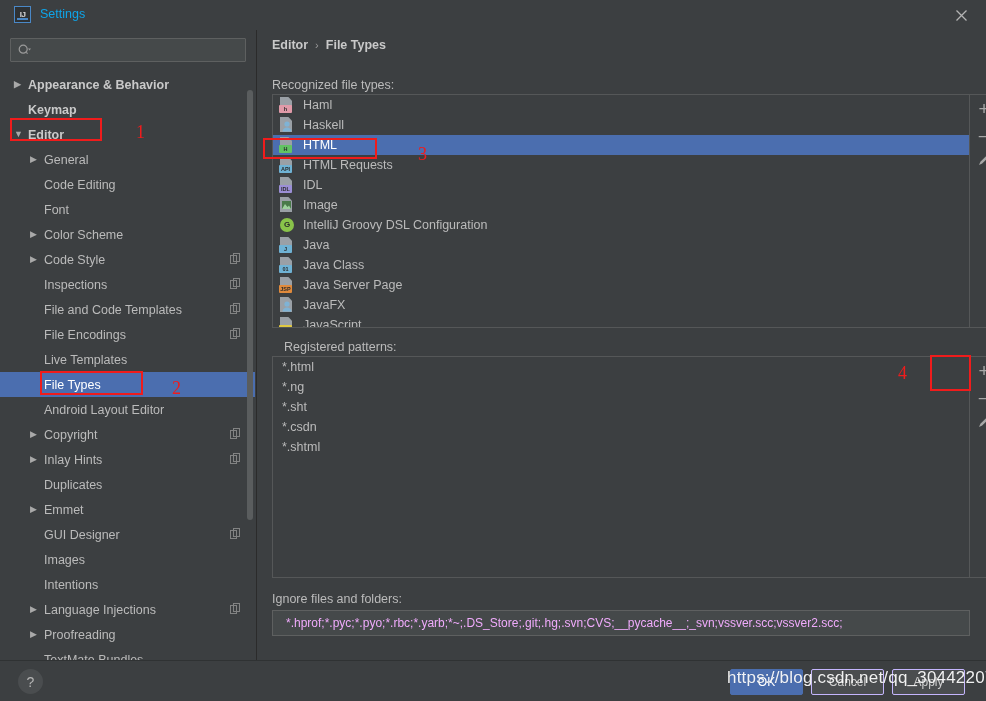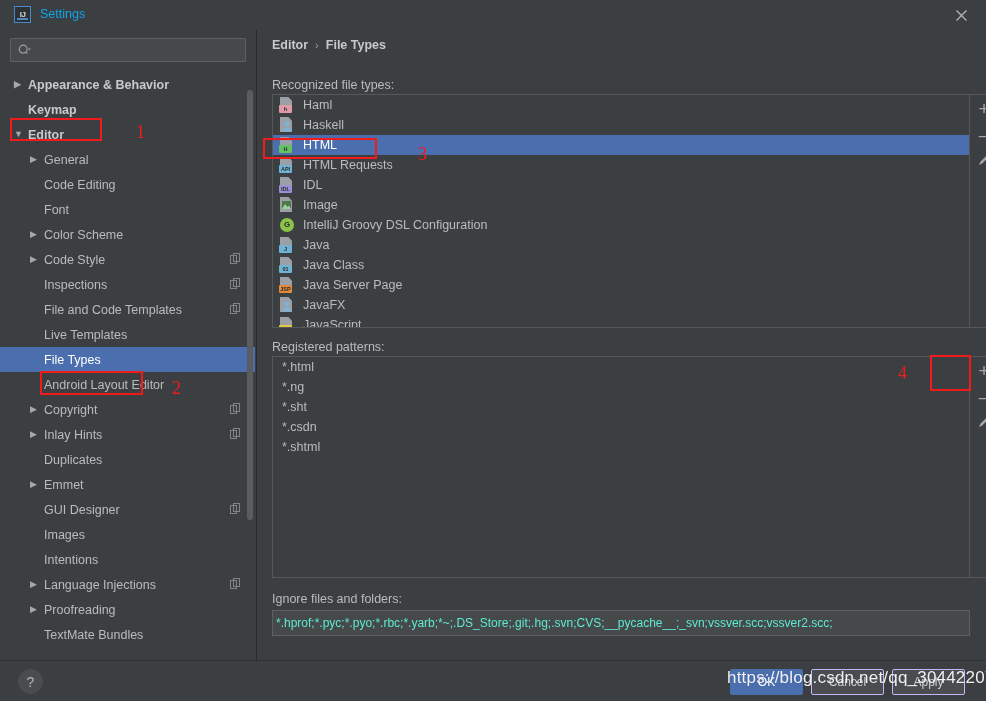--- a/index.html
+++ b/index.html
@@ -126,21 +126,21 @@
     font-size: 12.5px; font-weight: bold; color: #c9c9c9;
     display: flex; align-items: center; gap: 7px;
   }
   #breadcrumb .sep { font-weight: normal; color: #9a9a9a; font-size: 11px; }
 
   .section-label {
     position: absolute;
     font-size: 12.5px; color: #bbbbbb;
   }
   #lbl-recognized { left: 14px; top: 48px; }
-  #lbl-patterns  { left: 14px; top: 310px; }
+  #lbl-patterns  { left: 26px; top: 310px; }
   #lbl-ignore    { left: 14px; top: 562px; }
 
   .listbox {
     position: absolute;
     background: #3c3f41;
     border: 1px solid #555758;
     overflow: hidden;
   }
   #filetype-list { left: 14px; top: 64px; width: 698px; height: 234px; }
   #pattern-list  { left: 14px; top: 326px; width: 698px; height: 222px; }
@@ -204,22 +204,22 @@
   }
   .tb-plus { font-size: 19px; line-height: 1; }
   .tb-minus { font-size: 19px; line-height: 1; }
 
   
   #ignore-field {
     position: absolute; left: 14px; top: 580px;
     width: 698px; height: 26px;
     background: #45494a; border: 1px solid #5e6060;
     display: flex; align-items: center;
-    padding-left: 3px;
-    font-size: 12px; color: #5eead4;
+    padding-left: 13px;
+    font-size: 12px; color: #f0abfc;
     white-space: nowrap; overflow: hidden;
   }
 
   
   #footer {
     position: absolute; left: 0; top: 660px; width: 986px; height: 41px;
     background: #3c3f41;
     border-top: 1px solid #2f3233;
   }
   #help-btn {
@@ -347,20 +347,28 @@
         <div class="tree-row depth1">
           <span class="tw none"></span>
           <span>File and Code Templates</span>
           <span class="copy-badge"><svg width="11" height="11" viewBox="0 0 11 11">
               <rect x="0.5" y="2.5" width="6" height="8" stroke="#9a9a9a" fill="none" stroke-width="1"></rect>
               <rect x="3.5" y="0.5" width="6" height="8" stroke="#9a9a9a" fill="none" stroke-width="1"></rect>
             </svg></span>
         </div>
         <div class="tree-row depth1">
           <span class="tw none"></span>
+          <span>File Encodings</span>
+          <span class="copy-badge"><svg width="11" height="11" viewBox="0 0 11 11">
+              <rect x="0.5" y="2.5" width="6" height="8" stroke="#9a9a9a" fill="none" stroke-width="1"></rect>
+              <rect x="3.5" y="0.5" width="6" height="8" stroke="#9a9a9a" fill="none" stroke-width="1"></rect>
+            </svg></span>
+        </div>
+        <div class="tree-row depth1">
+          <span class="tw none"></span>
           <span>Live Templates</span>
         </div>
         <div class="tree-row depth1 selected">
           <span class="tw none"></span>
           <span>File Types</span>
         </div>
         <div class="tree-row depth1">
           <span class="tw none"></span>
           <span>Android Layout Editor</span>
         </div>

